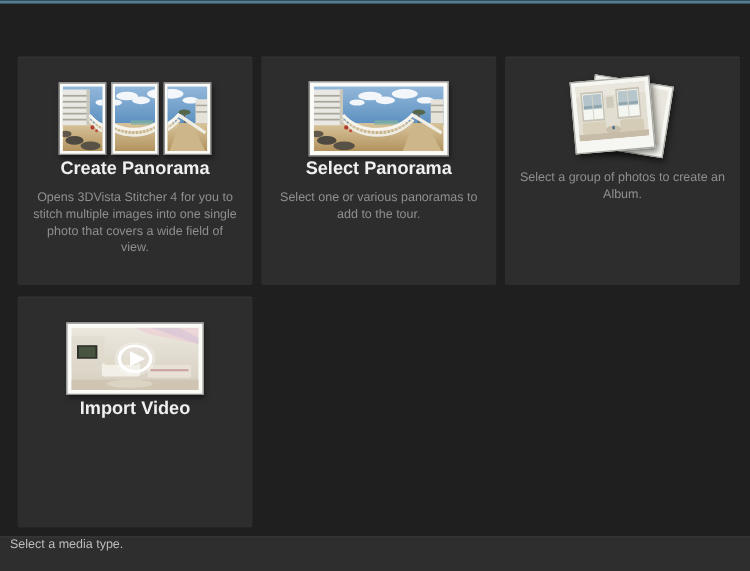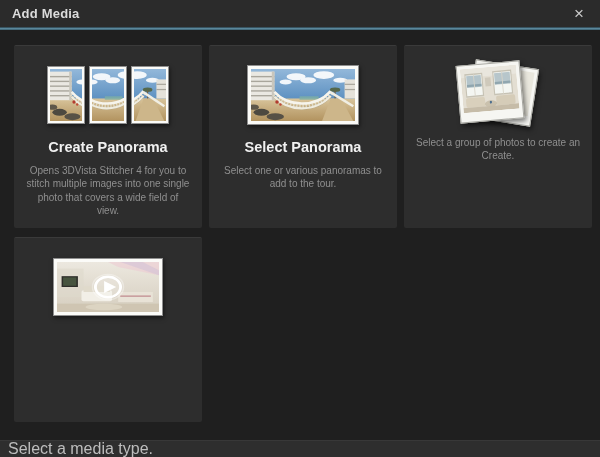--- a/index.html
+++ b/index.html
@@ -26,21 +26,21 @@
     gap:9px 7px;
   }
   .card{
     background:#2d2d2d;border-top:1px solid #3a3a3a;border-radius:2px;
     box-sizing:border-box;overflow:hidden;
   }
   .thumb{
     margin-top:17px;height:64px;display:flex;align-items:center;justify-content:center;
   }
   .card-title{
-    text-align:center;margin-top:12px;color:#f0f0f0;font-size:14.5px;font-weight:600;
+    text-align:center;color:#f0f0f0;font-size:14.5px;font-weight:600;
   }
   .card-desc{
     margin:9px 12px 0 12px;color:#8f8f8f;font-size:10px;line-height:13.3px;text-align:center;
   }
   
   .photo{
     background:#fbfbf8;padding:3px;border:1px solid #8f8f8f;
     box-shadow:1px 2px 4px rgba(0,0,0,.5);
   }
   .photo svg{display:block;}
@@ -51,24 +51,24 @@
   .polaroid{
     position:absolute;background:#f6f6f2;border:1px solid #a8a8a2;
     padding:3px 3px 9px 3px;box-shadow:2px 3px 5px rgba(0,0,0,.5);
   }
   .polaroid svg{display:block;}
   .polaroid.back{left:16px;top:1px;transform:rotate(9deg);}
   .polaroid.back .blank{width:56px;height:44px;background:#e9e7dd;}
   .polaroid.front{left:3px;top:0;transform:rotate(-5deg);}
   
   .statusbar{
-    position:absolute;left:0;right:0;bottom:0;height:17px;background:#2e2e2e;
+    position:absolute;left:0;right:0;bottom:0;height:28px;background:#2e2e2e;
     border-top:1px solid #383838;box-sizing:border-box;
-    display:flex;align-items:center;padding:0 8px;
-    color:#bdbdbd;font-size:16px;
+    display:flex;padding:0 8px;
+    color:#bdbdbd;font-size:10px;
   }
 </style>
 </head>
 <body>
 
 <svg width="0" height="0" style="position:absolute" aria-hidden="true">
   <defs>
     <linearGradient id="skyGrad" x1="0" y1="0" x2="0" y2="1">
       <stop offset="0" stop-color="#93b8da"></stop>
         <stop offset="1" stop-color="#5b8fc0"></stop>
@@ -189,24 +189,20 @@
     <symbol id="play-badge" viewBox="0 0 40 40">
       <circle cx="20" cy="20" r="16" fill="none" stroke="#ffffff" stroke-width="1.6" opacity=".35"></circle>
       <circle cx="20" cy="20" r="13" fill="#ffffff" fill-opacity=".14" stroke="#ffffff" stroke-width="3"></circle>
       <polygon points="16,12.5 28.5,20 16,27.5" fill="#ffffff"></polygon>
     </symbol>
   </defs>
 </svg>
 
 <div class="window">
 
-  <div class="titlebar">
-    <span class="title">Add Media</span>
-    <span class="close-btn">×</span>
-  </div>
   <div class="accent-line"></div>
 
   <div class="grid">
 
     <div class="card">
       <div class="thumb">
         <div class="strip">
           <div class="photo">
             <svg width="32" height="52" viewBox="0 0 40 60" preserveAspectRatio="none">
                 <use href="#pano-scene" width="120" height="60"></use>
@@ -246,32 +242,33 @@
           <div class="polaroid back">
             <div class="blank"></div>
           </div>
           <div class="polaroid front">
             <svg width="56" height="44" viewBox="0 0 100 60" preserveAspectRatio="none">
                 <use href="#room-scene" width="100" height="60"></use>
               </svg>
           </div>
         </div>
       </div>
-      <div class="card-desc">Select a group of photos to create an Create.</div>
+      <div class="card-desc">Select a group of photos to create an Album.</div>
     </div>
 
     <div class="card">
       <div class="thumb">
         <div class="photo">
           <svg width="102" height="50" viewBox="0 0 100 60" preserveAspectRatio="none">
             <use href="#bedroom-scene" width="100" height="60"></use>
             <use href="#play-badge" x="31" y="11" width="38" height="38"></use>
           </svg>
         </div>
       </div>
+      <div class="card-title">Import Video</div>
     </div>
 
 
   </div>
 
   <div class="statusbar">
     <span>Select a media type.</span>
   </div>
 
 </div>

